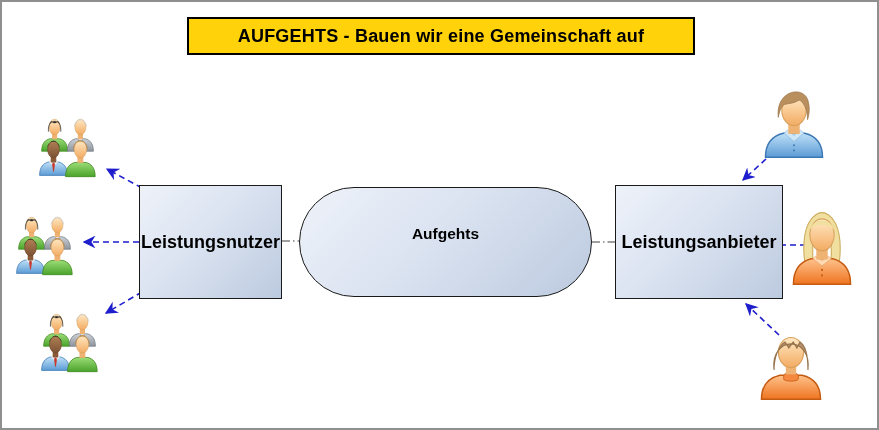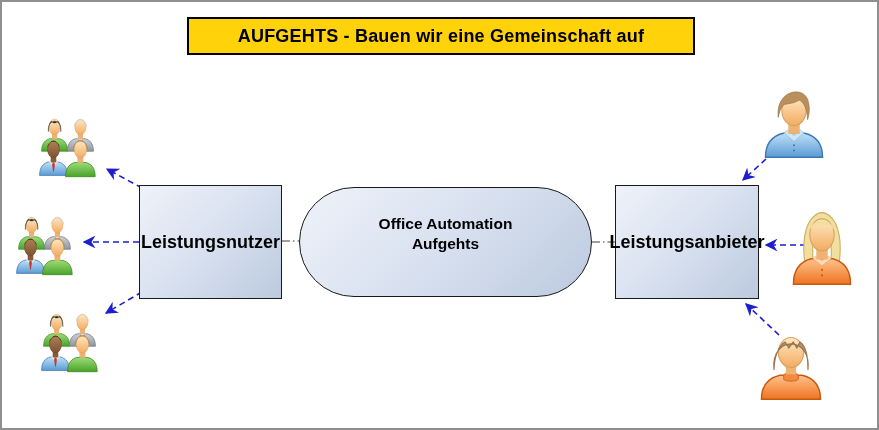--- a/index.html
+++ b/index.html
@@ -2,21 +2,21 @@
 <html><head>
 <meta charset="utf-8">
 <style>
   html,body{margin:0;padding:0;background:#fff;font-family:"Liberation Sans",sans-serif;}
   #canvas{position:relative;width:879px;height:430px;background:#ffffff;border:2px solid #8f8f8f;box-sizing:border-box;overflow:hidden;}
   .banner{position:absolute;left:185px;top:15px;width:508px;height:38px;background:#FFD20A;border:2px solid #000;box-sizing:border-box;display:flex;align-items:center;justify-content:center;}
   .banner span{font-weight:bold;font-size:18px;color:#000;letter-spacing:.2px;}
   .node{position:absolute;border:1.5px solid #1a1a1a;box-sizing:border-box;background:linear-gradient(135deg,#eef2f9 0%,#dbe3f1 45%,#bccadf 100%);display:flex;align-items:center;justify-content:center;text-align:center;}
   .rect-node{width:143px;height:114px;}
   #left-node{left:137px;top:183px;}
-  #right-node{left:613px;top:183px;width:144px;}
+  #right-node{left:613px;top:183px;width:168px;}
   .rect-node span{font-weight:bold;font-size:18px;color:#000;}
   #center-node{left:297px;top:185px;width:293px;height:110px;border-radius:55px;flex-direction:column;}
   #center-node .l{font-weight:bold;font-size:15.5px;color:#000;line-height:1.25;}
   #center-node .gap{height:17px;}
   svg.icon{position:absolute;}
   #edges{position:absolute;left:0;top:0;pointer-events:none;}
 </style>
 </head>
 <body>
 
@@ -142,21 +142,20 @@
       <path d="M280,239 L297,239"></path>
       <path d="M590,240 L613,240"></path>
     </g>
   </svg>
 
   <div class="node rect-node" id="left-node">
     <span>Leistungsnutzer</span>
   </div>
 
   <div class="node" id="center-node">
-    <span class="l">Office Automation</span>
     <span class="l">Aufgehts</span>
     <span class="gap"></span>
   </div>
 
   <div class="node rect-node" id="right-node">
     <span>Leistungsanbieter</span>
   </div>
 
   <svg class="icon" style="left:33px;top:110px" width="65" height="66" viewBox="-6 -4 116 98" preserveAspectRatio="none">
       <use href="#p-group"></use>

